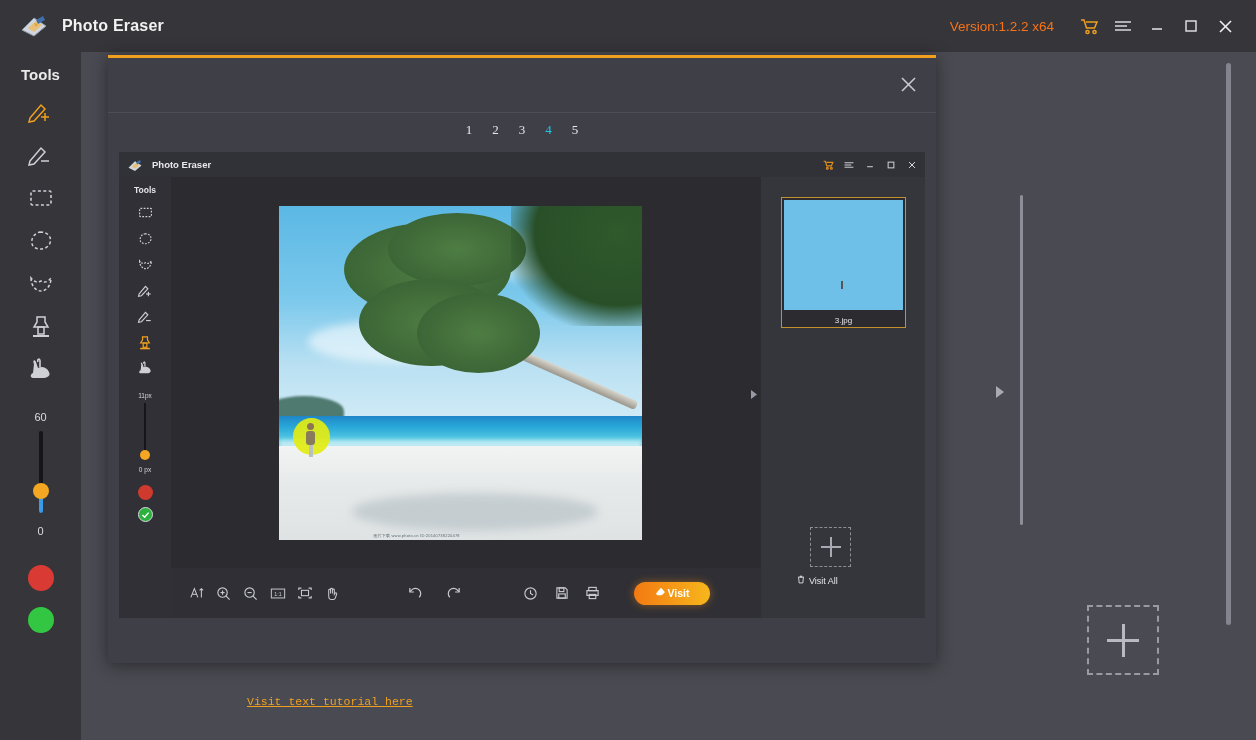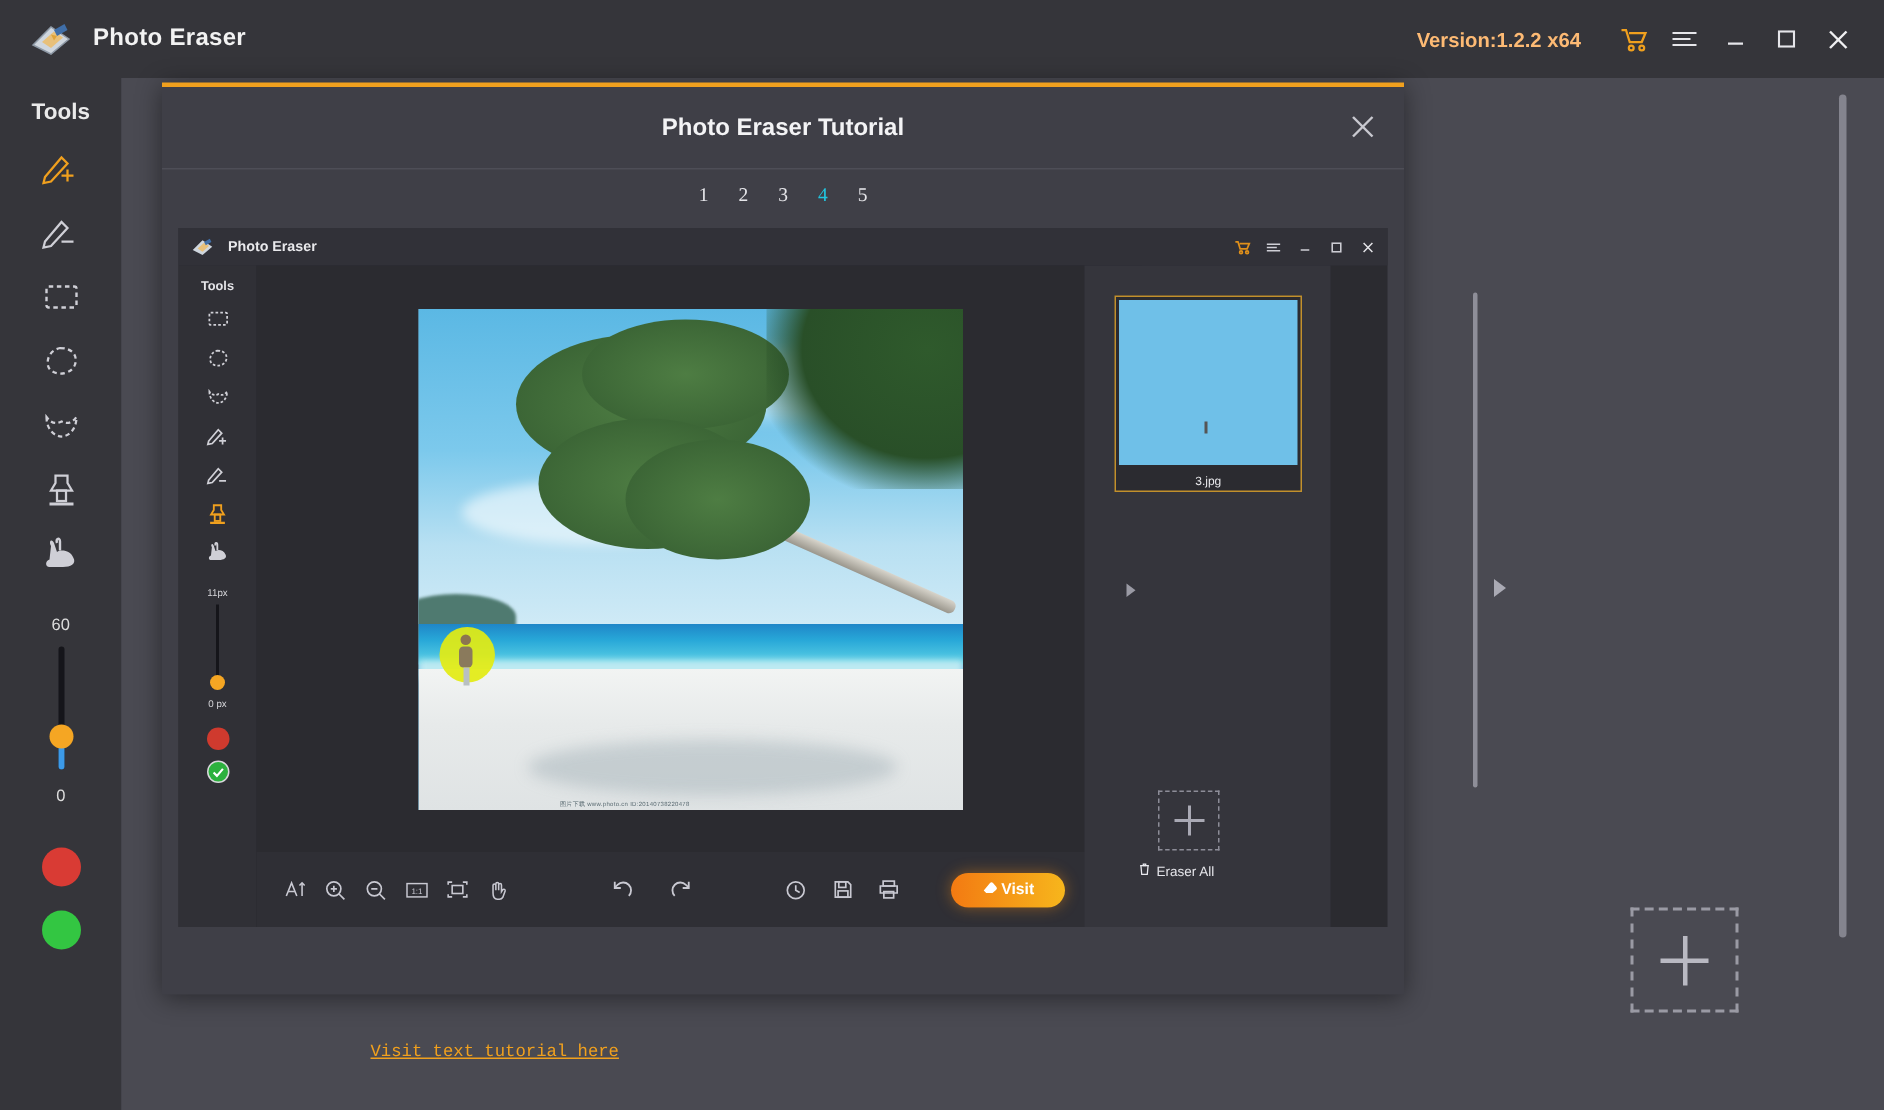--- a/index.html
+++ b/index.html
@@ -12,21 +12,21 @@
   #app { position: relative; width: 1256px; height: 740px; background: #4a4a52; }
 
   
   .titlebar {
     position: absolute; left: 0; top: 0; width: 1256px; height: 52px;
     background: #35353a; display: flex; align-items: center;
   }
   .tb-logo { margin-left: 20px; width: 28px; height: 24px; position: relative; }
   .tb-title { margin-left: 14px; color: #f2f2f2; font-size: 16px; font-weight: bold; letter-spacing: .2px;}
   .tb-right { margin-left: auto; display: flex; align-items: center; gap: 0px; padding-right: 14px; }
-  .tb-version { color: #fdba74; font-size: 13.5px; margin-right: 18px; font-weight: bold; }
+  .tb-version { color: #f97316; font-size: 13.5px; margin-right: 18px; }
   .tb-ico { width: 34px; height: 34px; display: flex; align-items: center; justify-content: center; cursor: pointer; }
   .tb-ico svg { display:block; }
 
   
   .rail {
     position: absolute; left: 0; top: 52px; width: 81px; height: 688px;
     background: #35353a; display: flex; flex-direction: column; align-items: center;
   }
   .rail-title { color: #eaeaea; font-size: 15px; font-weight: bold; margin-top: 14px; }
   .rail-tools { margin-top: 14px; display: flex; flex-direction: column; align-items: center; gap: 13px; }
@@ -111,21 +111,21 @@
   .bb-group2 { display: flex; align-items: center; gap: 12px; margin-left: 56px; }
   .bb-group3 { display: flex; align-items: center; gap: 4px; margin-left: 50px; }
   .erase-btn {
     margin-left: 28px; width: 76px; height: 23px; border-radius: 12px;
     background: linear-gradient(90deg, #f37a12, #f7b61c);
     color: #fff; font-size: 10.5px; font-weight: bold;
     display: flex; align-items: center; justify-content: center; gap: 3px;
     box-shadow: 0 0 10px rgba(243,140,20,.45); cursor: pointer;
   }
 
-  .in-right { position: absolute; left: 604px; top: 0; width: 164px; height: 441px; background: #35353c; }
+  .in-right { position: absolute; left: 642px; top: 0; width: 164px; height: 441px; background: #35353c; }
   .thumb-wrap { position: absolute; left: 20px; top: 20px; width: 125px; height: 131px; border: 1.5px solid #c2902c; background: #2b2b30; }
   .thumb-img { position: absolute; left: 2px; top: 2px; width: 119px; height: 110px; overflow: hidden; background: #6fc0e8; }
   .thumb-name { position: absolute; left: 0; bottom: 2px; width: 100%; text-align: center; color: #e9e9ec; font-size: 8px; }
   .in-r-scroll { position: absolute; left: 259px; top: 18px; width: 3px; height: 330px; background: #8e8e98; border-radius: 2px; }
   .in-drop { position: absolute; left: 49px; top: 350px; width: 41px; height: 40px; border: 1.4px dashed #8d8d98; }
   .in-drop .ph { position:absolute; left:10px; top:18px; width:20px; height:2px; background:#a9a9b4; }
   .in-drop .pv { position:absolute; left:19px; top:9px; width:2px; height:20px; background:#a9a9b4; }
   .in-removeall { position: absolute; left: 36px; top: 398px; display: flex; align-items: center; gap: 4px; color: #e5e5ea; font-size: 9px; cursor: pointer; }
   .in-arrow { position: absolute; left: 631px; top: 209px; width: 8px; height: 11px; }
 
@@ -254,21 +254,20 @@
     <div class="ws-drop">
       <div class="plus-h"></div>
       <div class="plus-v"></div>
     </div>
 
     <div class="ws-scroll"></div>
   </div>
 
   <div class="modal">
     <div class="modal-head">
-      <div class="modal-title">Photo Eraser Tutorial</div>
       <div class="modal-close">
         <svg width="19" height="19" viewBox="0 0 19 19" stroke="#c9c9d0" stroke-width="1.6">
             <line x1="3" y1="3" x2="16" y2="16"></line>
             <line x1="16" y1="3" x2="3" y2="16"></line>
           </svg>
       </div>
     </div>
 
     <div class="pager">
       <span class="pg">1</span>
@@ -530,21 +529,21 @@
             <div class="pv"></div>
           </div>
           <div class="in-removeall">
             <span>
               <svg width="8" height="9" viewBox="0 0 15 17" fill="none" stroke="#e9e9ee" stroke-width="1.6">
                 <path d="M2 4 h11"></path>
                   <path d="M6 2 h3 v2 h-3z"></path>
                   <path d="M3 4 l1 11 h7 l1 -11"></path>
               </svg>
             </span>
-            <span>Eraser All</span>
+            <span>Visit All</span>
           </div>
         </div>
 
         <div class="in-arrow">
           <svg width="8" height="11" viewBox="0 0 8 11">
               <polygon points="1,1 7,5.5 1,10" fill="#9a9aa4"></polygon>
             </svg>
         </div>
       </div>
     </div>

